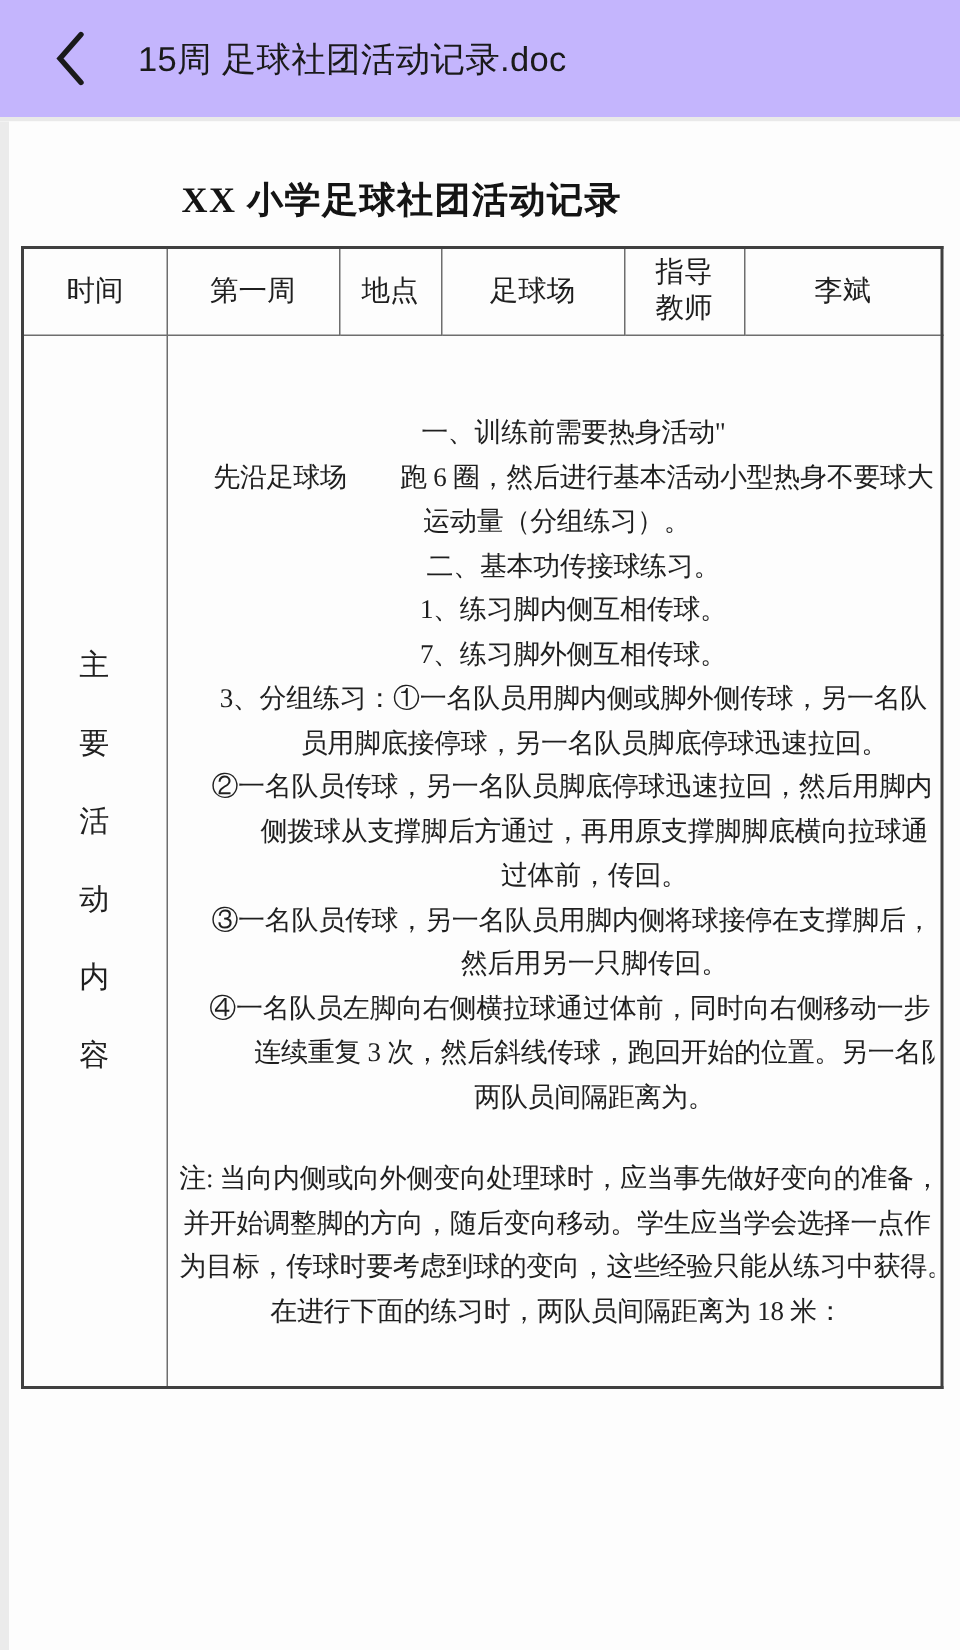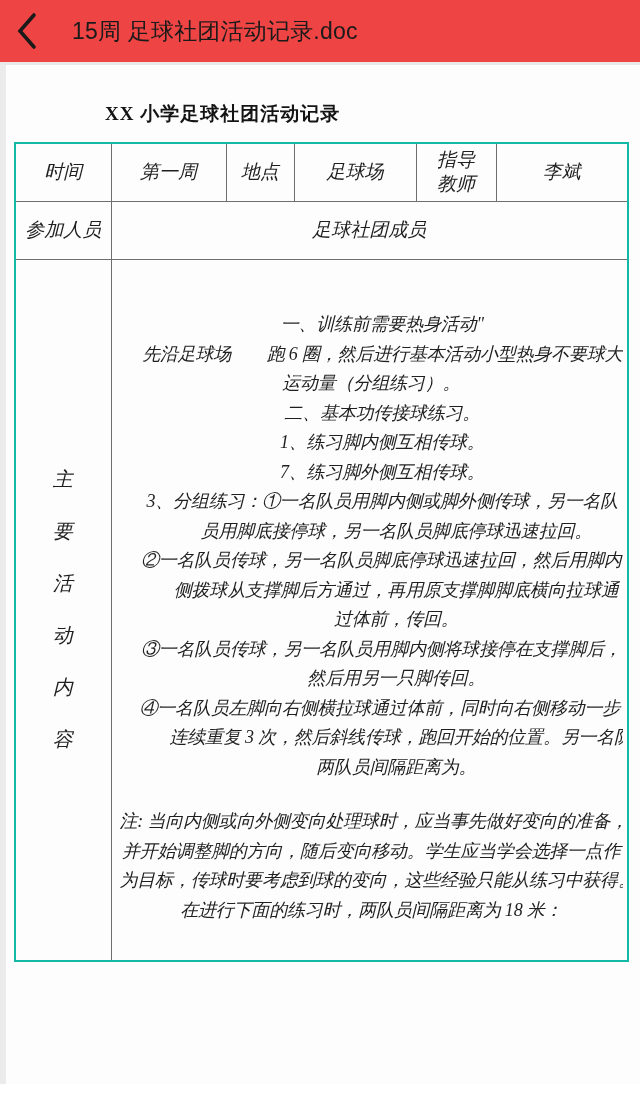--- a/index.html
+++ b/index.html
@@ -1,37 +1,37 @@
 <!DOCTYPE html>
 <html><head>
 <meta charset="utf-8">
 <style>
   * { margin:0; padding:0; box-sizing:border-box; }
   html,body { width:640px; height:1100px; background:#ffffff; overflow:hidden;
               font-family:"Liberation Sans","DejaVu Sans",sans-serif; }
 
   
-  .app-header { height:62px; background:#ef4444; display:flex; align-items:center;
-                padding-left:16px; }
+  .app-header { height:78px; background:#c4b5fd; display:flex; align-items:center;
+                padding-left:36px; }
   .back-btn { width:34px; height:40px; display:flex; align-items:center; justify-content:flex-start;
               cursor:pointer; }
   .app-title { font-size:23px; color:#1a1a1a; font-weight:500; margin-left:22px;
                letter-spacing:0.2px; }
   .header-divider { height:3px; background:#e9e9e9; width:640px; }
 
   
   .doc-page { position:relative; width:640px; height:1019px; background:#fdfdfd;
               font-family:"Liberation Serif","DejaVu Serif",serif; color:#1f1f1f; }
   .edge-strip { position:absolute; left:0; top:0; width:6px; height:100%; background:#ebebeb; }
 
-  .doc-title { padding:36px 0 0 105px; font-size:19px; font-weight:700; color:#141414;
-               letter-spacing:1px; }
+  .doc-title { padding:36px 0 0 105px; font-size:24px; font-weight:700; color:#141414;
+               letter-spacing:1px;margin-left:16px; }
 
   table.doc-table { border-collapse:collapse; table-layout:fixed; width:613px;
-                    margin:15px 0 0 14px; border:2px solid #14b8a6;font-style:italic; }
+                    margin:15px 0 0 14px; border:2px solid #404040; }
   table.doc-table td { border:1px solid #6e6e6e; font-size:19px; text-align:center;
                        vertical-align:middle; color:#1f1f1f; }
   tr.r1 td { height:58px; }
   tr.r2 td { height:58px; }
   .teacher-cell div { line-height:24px; }
 
   td.main-label-cell { width:96px; }
   .vlabel { display:flex; flex-direction:column; align-items:center; justify-content:center;
             gap:25px; height:700px; font-size:20px; letter-spacing:1px; }
 
@@ -76,24 +76,20 @@
       <td>时间</td>
       <td>第一周</td>
       <td>地点</td>
       <td>足球场</td>
       <td class="teacher-cell">
         <div>指导</div>
         <div>教师</div>
       </td>
       <td>李斌</td>
     </tr>
-    <tr class="r2">
-      <td>参加人员</td>
-      <td colspan="5">足球社团成员</td>
-    </tr>
     <tr>
       <td class="main-label-cell">
         <div class="vlabel">
           <span>主</span>
           <span>要</span>
           <span>活</span>
           <span>动</span>
           <span>内</span>
           <span>容</span>
         </div>

